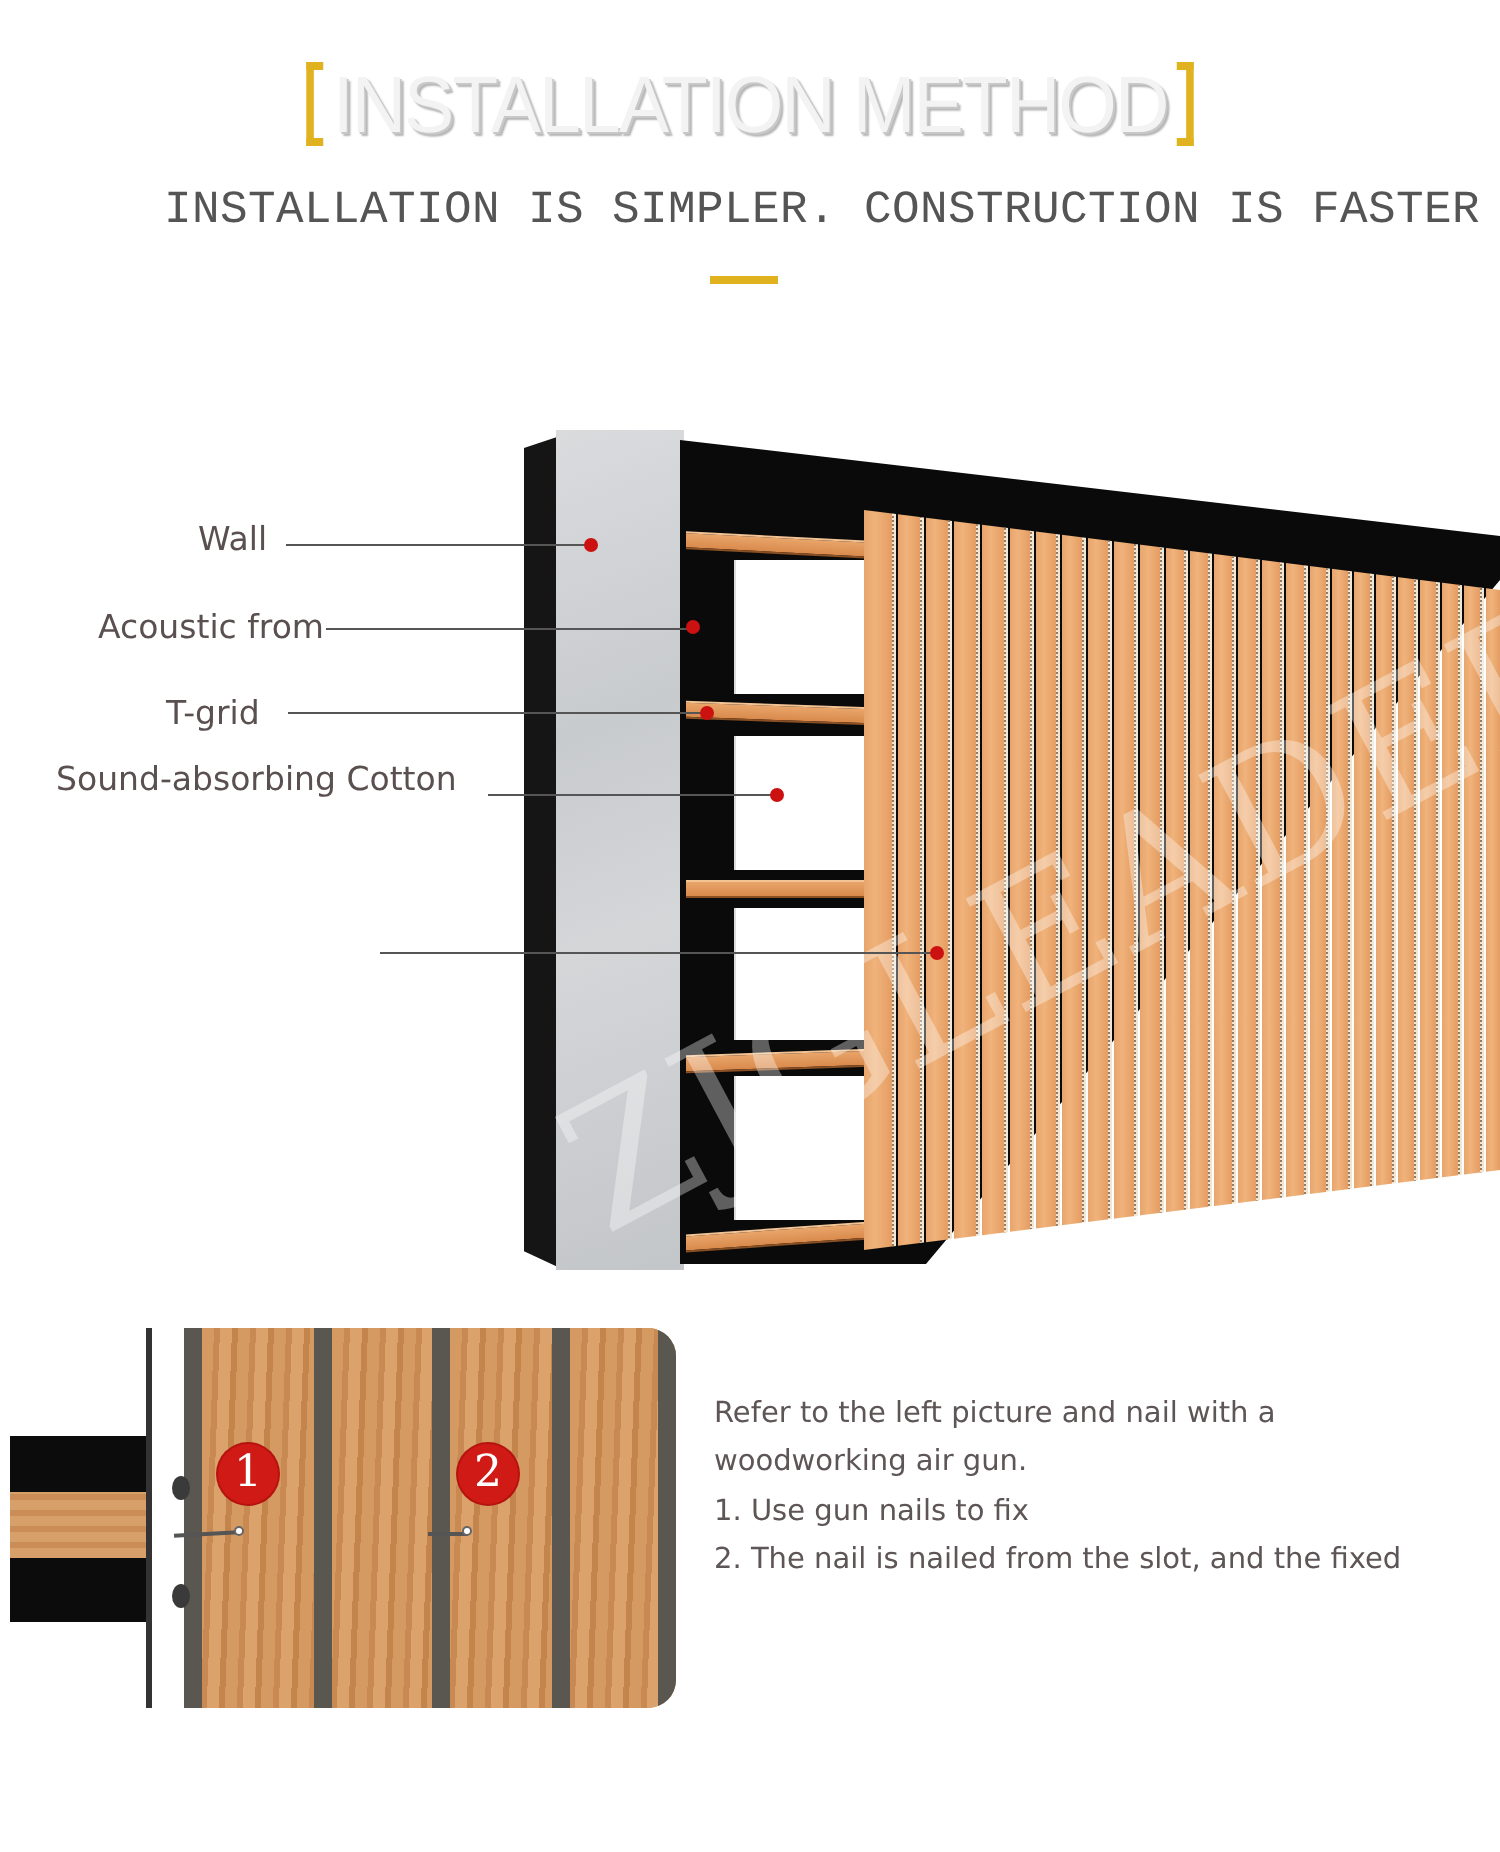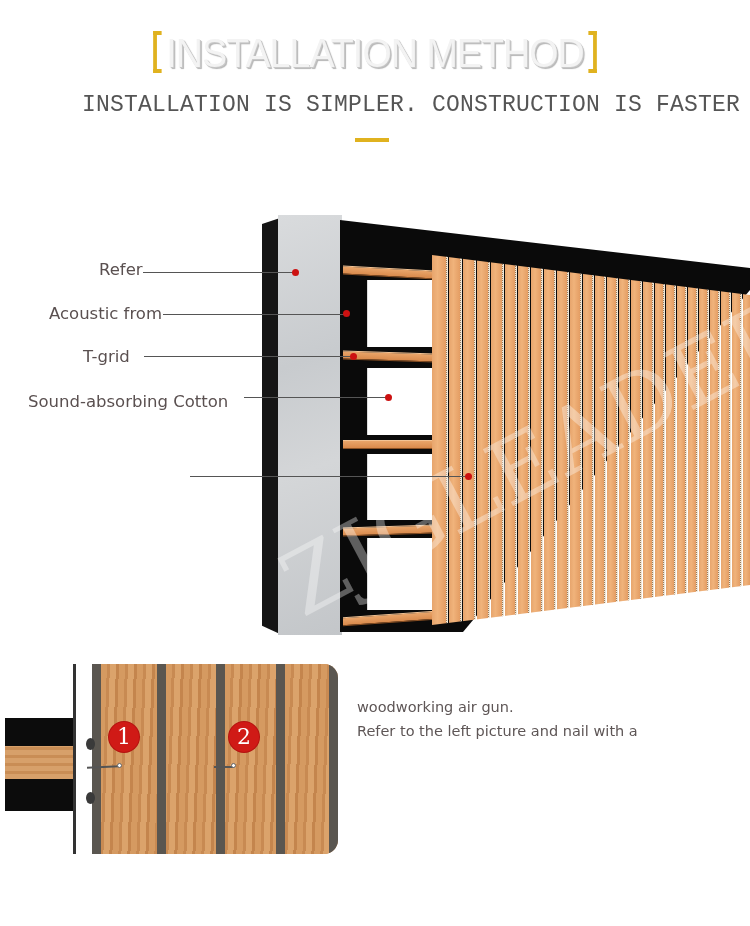--- a/index.html
+++ b/index.html
@@ -148,33 +148,33 @@
     <div class="slot" style="left:286px"></div>
     <div class="slat" style="left:289px;width:8px"></div>
     <div class="slot" style="left:297px"></div>
     <div class="slat" style="left:300px;width:8px"></div>
     <div class="slot" style="left:308px"></div>
     <div class="slat" style="left:311px;width:7px"></div>
   </div>
 
   <div class="watermark" style="left:255px; top:205px;">ZJGLEADER</div>
 
-  <div class="lbl" style="left:99px; top:60px;">Refer</div>
+  <div class="lbl" style="left:99px; top:60px;">Wall</div>
   <div class="leader" style="left:143px; top:72px; width:152px;"></div>
   <div class="pin" style="left:292px; top:69px;"></div>
 
   <div class="lbl" style="left:49px; top:104px;">Acoustic from</div>
   <div class="leader" style="left:163px; top:114px; width:184px;"></div>
   <div class="pin" style="left:343px; top:110px;"></div>
 
   <div class="lbl" style="left:83px; top:147px;">T-grid</div>
   <div class="leader" style="left:144px; top:156px; width:210px;"></div>
   <div class="pin" style="left:350px; top:153px;"></div>
 
-  <div class="lbl" style="left:28px; top:192px;">Sound-absorbing Cotton</div>
+  <div class="lbl" style="left:28px; top:180px;">Sound-absorbing Cotton</div>
   <div class="leader" style="left:244px; top:197px; width:144px;"></div>
   <div class="pin" style="left:385px; top:194px;"></div>
 
   <div class="leader" style="left:190px; top:276px; width:278px;"></div>
   <div class="pin" style="left:465px; top:273px;"></div>
 </div>
 
 <div class="detail">
   <div style="position:absolute;left:5px;top:58px;width:68px;height:28px;background:#0c0c0c"></div>
   <div style="position:absolute;left:5px;top:86px;width:68px;height:33px;background:repeating-linear-gradient(0deg,#d7a06a 0 5px,#c98d55 5px 8px)"></div>
@@ -199,15 +199,17 @@
   <div class="nail" style="left:87px; top:106px; width:32px; transform:rotate(-3deg);"></div>
   <div class="nail-head" style="left:117px; top:103px;"></div>
   <div class="nail" style="left:214px; top:106px; width:20px;"></div>
   <div class="nail-head" style="left:231px; top:103px;"></div>
 
   <div class="badge" style="left:109px; top:62px;">1</div>
   <div class="badge" style="left:229px; top:62px;">2</div>
 </div>
 
 <div class="instr">
+  <p>Refer to the left picture and nail with a</p>
   <p>woodworking air gun.</p>
-  <p>Refer to the left picture and nail with a</p>
+  <p>1. Use gun nails to fix</p>
+  <p>2. The nail is nailed from the slot, and the fixed</p>
 </div>
 
 </body></html>

